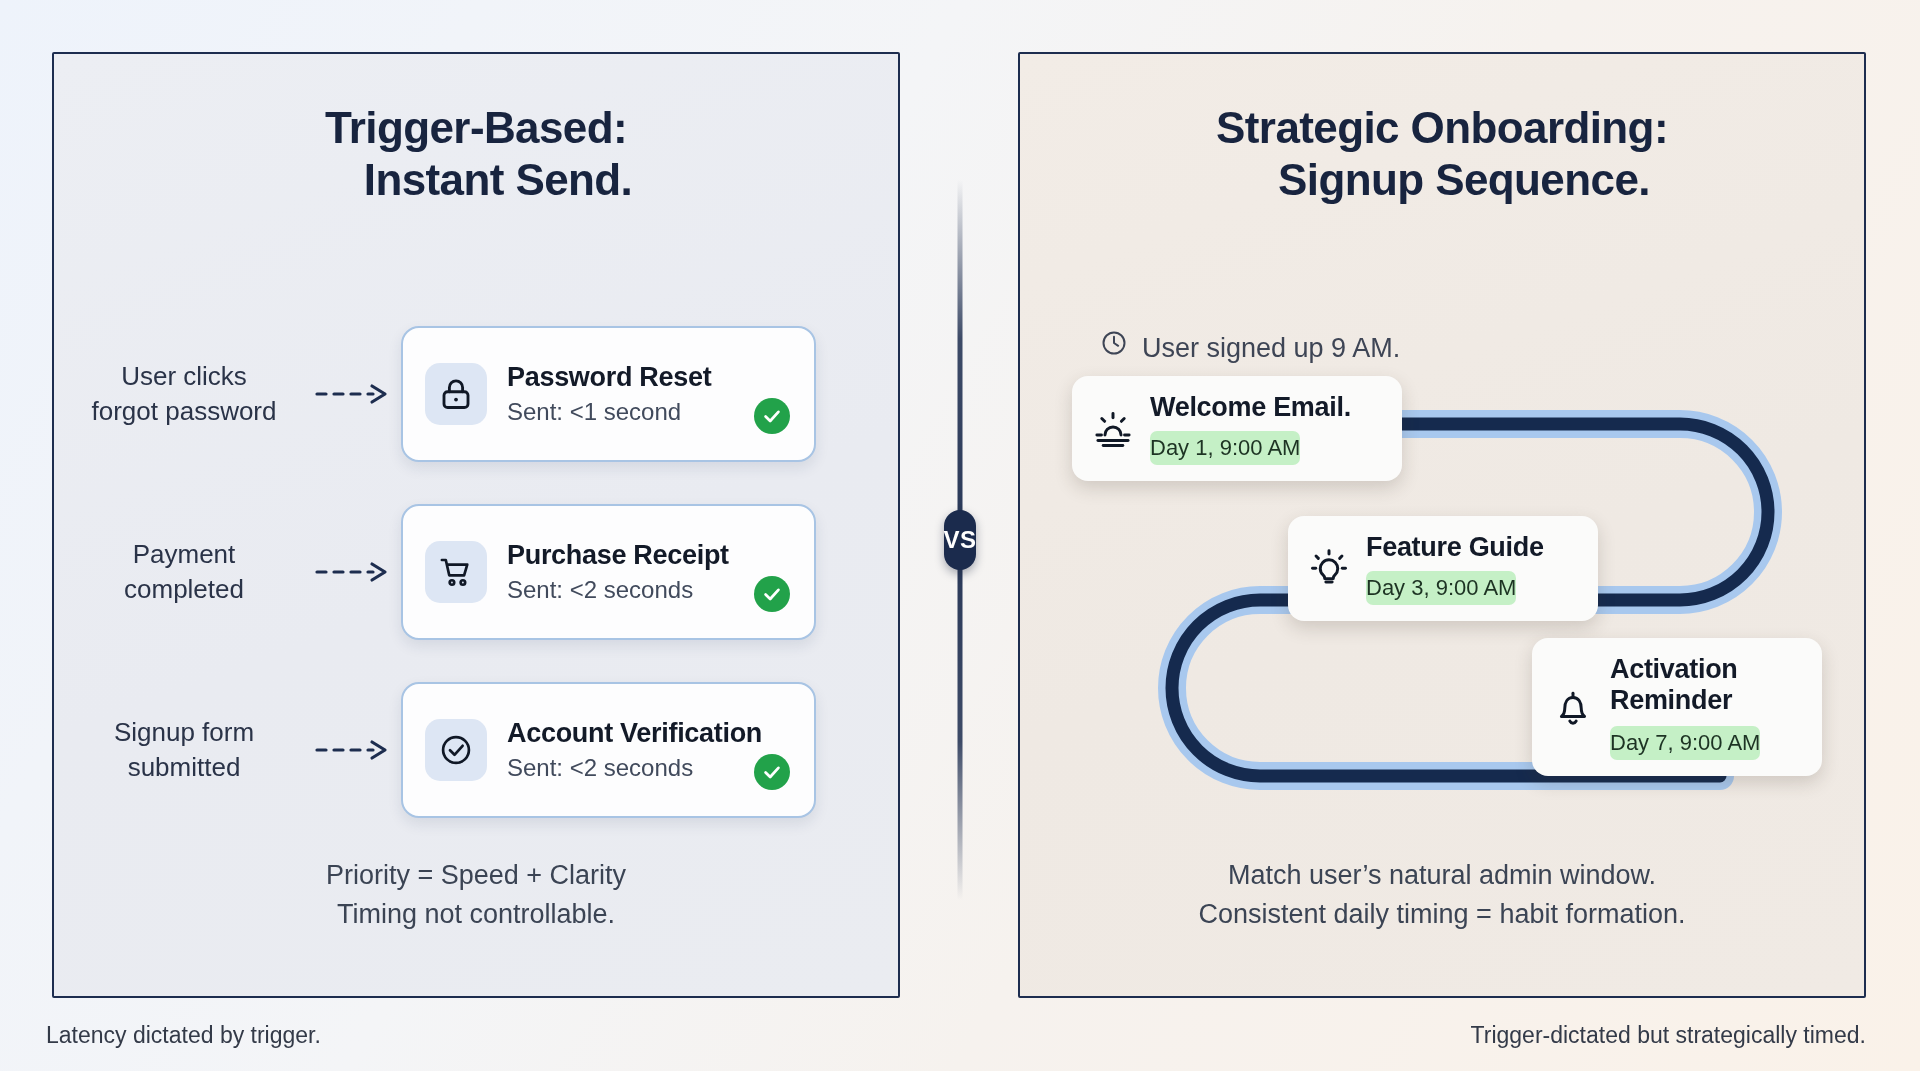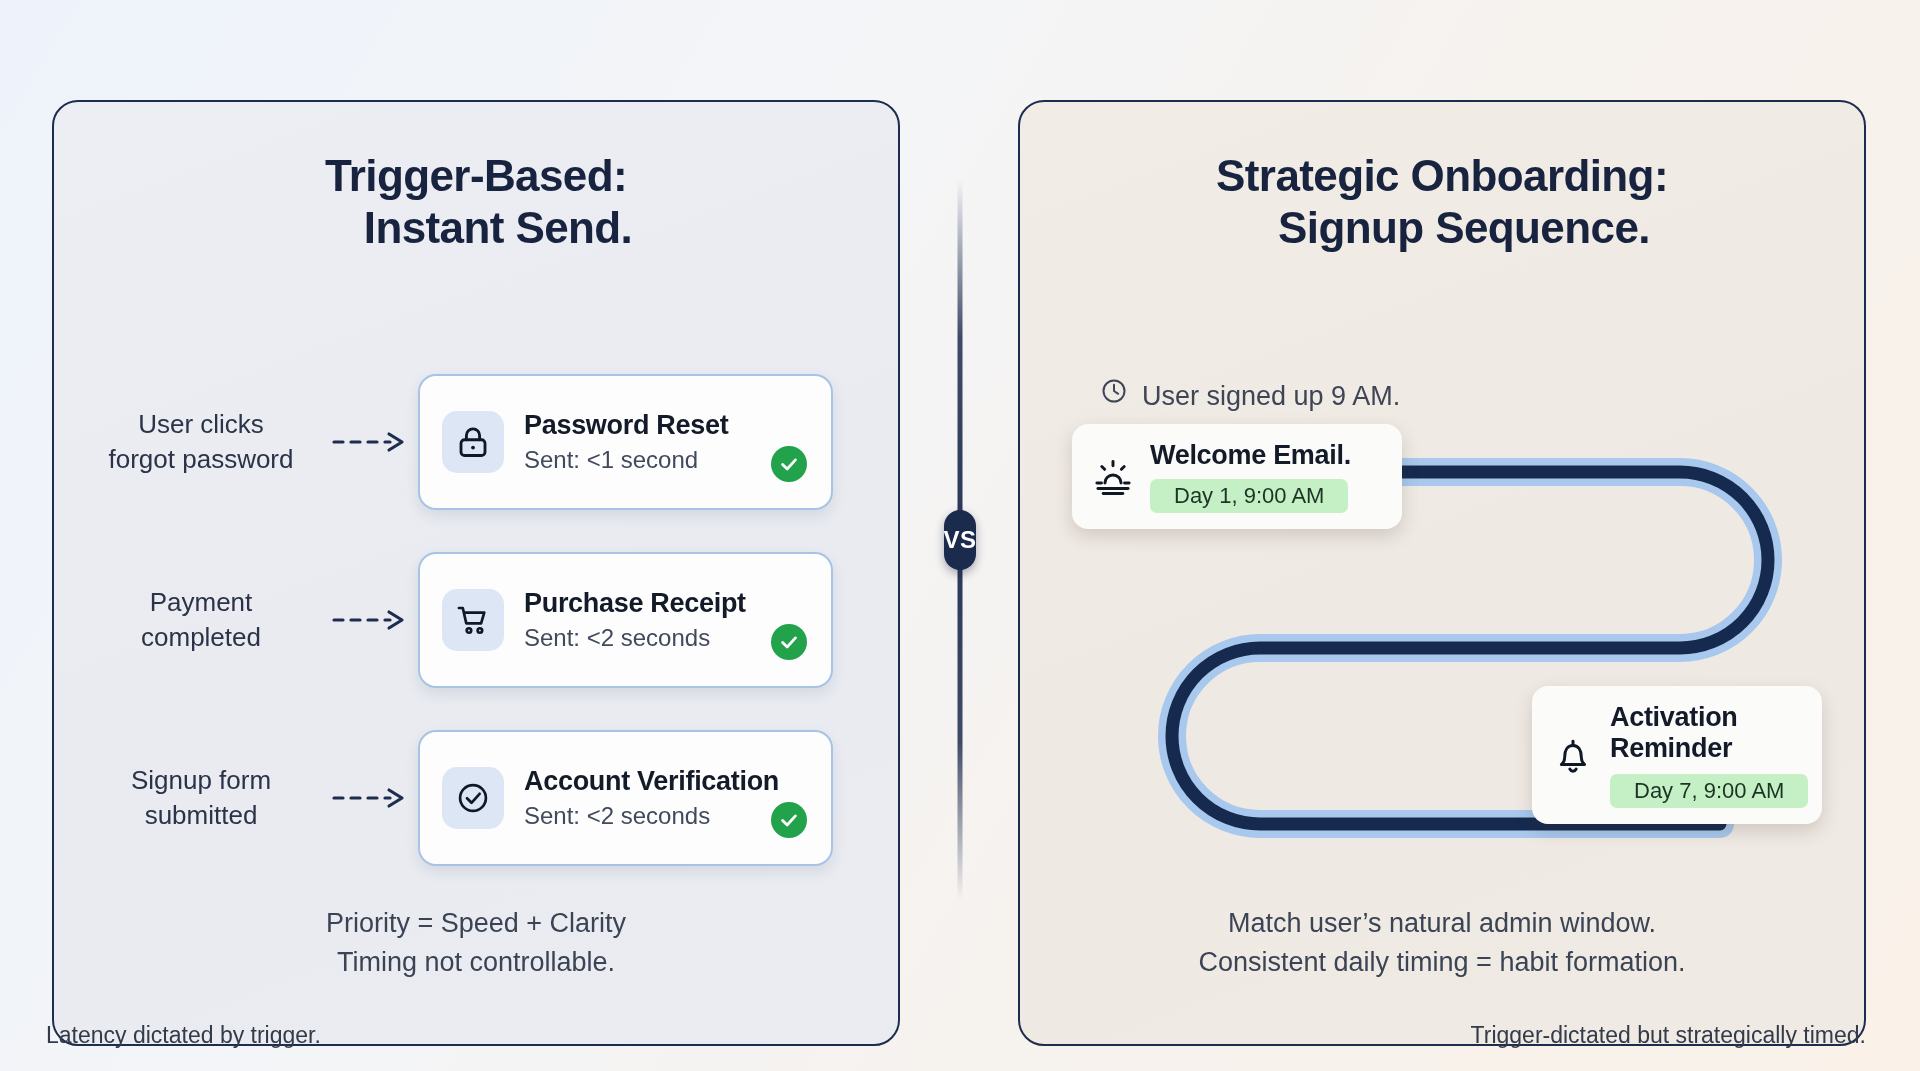--- a/index.html
+++ b/index.html
@@ -21,24 +21,23 @@
     inset: 0;
     width: 1920px;
     height: 1071px;
   }
 
   
   .panel {
     position: absolute;
     top: 52px;
     height: 946px;
-    border-radius: 26px;
+    border-radius: 2px;
     border: 2px solid #1d2d4f;
     overflow: hidden;
-    margin-top: 48px;
   }
 
   .panel-left {
     left: 52px;
     width: 848px;
     background: linear-gradient(160deg, #eceef3 0%, #e9ebf1 55%, #eaecf1 100%);
   }
 
   .panel-right {
     left: 1018px;
@@ -63,21 +62,21 @@
     top: 272px;
     left: 0;
     width: 100%;
   }
 
   .trigger-row {
     display: flex;
     align-items: center;
     height: 136px;
     margin-bottom: 42px;
-    padding-left: 22px;
+    padding-left: 5px;
   }
 
   .trigger-label {
     width: 250px;
     text-align: center;
     color: #2a3348;
     font-size: 26px;
     line-height: 1.34;
     flex: none;
   }
@@ -251,21 +250,21 @@
     letter-spacing: -0.3px;
     line-height: 1.15;
   }
 
   .seq-badge {
     display: inline-block;
     margin-top: 8px;
     background: #c5f0c6;
     color: #1d3323;
     font-size: 22px;
-    padding: 4px 24px;
+    padding: 4px 0;
     border-radius: 7px;
     white-space: nowrap;
   }
 
   .seq-1 { top: 0px;   left: 52px;  width: 330px; }
   .seq-2 { top: 140px; left: 268px; width: 310px; }
   .seq-3 { top: 262px; left: 512px; width: 290px; }
   .seq-3 .seq-badge { margin-top: 10px; }
 
   .badge-right { text-align: right; }
@@ -436,20 +435,37 @@
             <line x1="3.4" y1="18.6" x2="20.6" y2="18.6"></line>
             <line x1="6.4" y1="21.4" x2="17.6" y2="21.4"></line>
           </svg>
         </div>
         <div>
           <div class="seq-title">Welcome Email.</div>
           <span class="seq-badge">Day 1, 9:00 AM</span>
         </div>
       </div>
 
+      <div class="seq-card seq-2">
+        <div class="seq-icon">
+          <svg width="42" height="42" viewBox="0 0 24 24" fill="none" stroke="#101826" stroke-width="1.7" stroke-linecap="round" stroke-linejoin="round">
+            <path d="M8.6 15.4a5 5 0 1 1 6.8 0c-.8.7-1 1.3-1 2.1h-4.8c0-.8-.2-1.4-1-2.1z"></path>
+            <line x1="10.2" y1="19.4" x2="13.8" y2="19.4"></line>
+            <line x1="12" y1="1.6" x2="12" y2="3.4"></line>
+            <line x1="4.6" y1="4.6" x2="5.9" y2="5.9"></line>
+            <line x1="19.4" y1="4.6" x2="18.1" y2="5.9"></line>
+            <line x1="2.6" y1="11.6" x2="4.4" y2="11.6"></line>
+            <line x1="21.4" y1="11.6" x2="19.6" y2="11.6"></line>
+          </svg>
+        </div>
+        <div>
+          <div class="seq-title">Feature Guide</div>
+          <span class="seq-badge">Day 3, 9:00 AM</span>
+        </div>
+      </div>
 
       <div class="seq-card seq-3">
         <div class="seq-icon">
           <svg width="42" height="42" viewBox="0 0 24 24" fill="none" stroke="#101826" stroke-width="1.7" stroke-linecap="round" stroke-linejoin="round">
             <path d="M5.4 17.4h13.2c-1.6-1.3-1.9-2.6-1.9-4.7 0-3.3-1.4-6.1-4.7-6.1S7.3 9.4 7.3 12.7c0 2.1-.3 3.4-1.9 4.7z"></path>
             <path d="M10.2 20.1a2 2 0 0 0 3.6 0"></path>
             <line x1="12" y1="4.2" x2="12" y2="6.3"></line>
           </svg>
         </div>
         <div>

